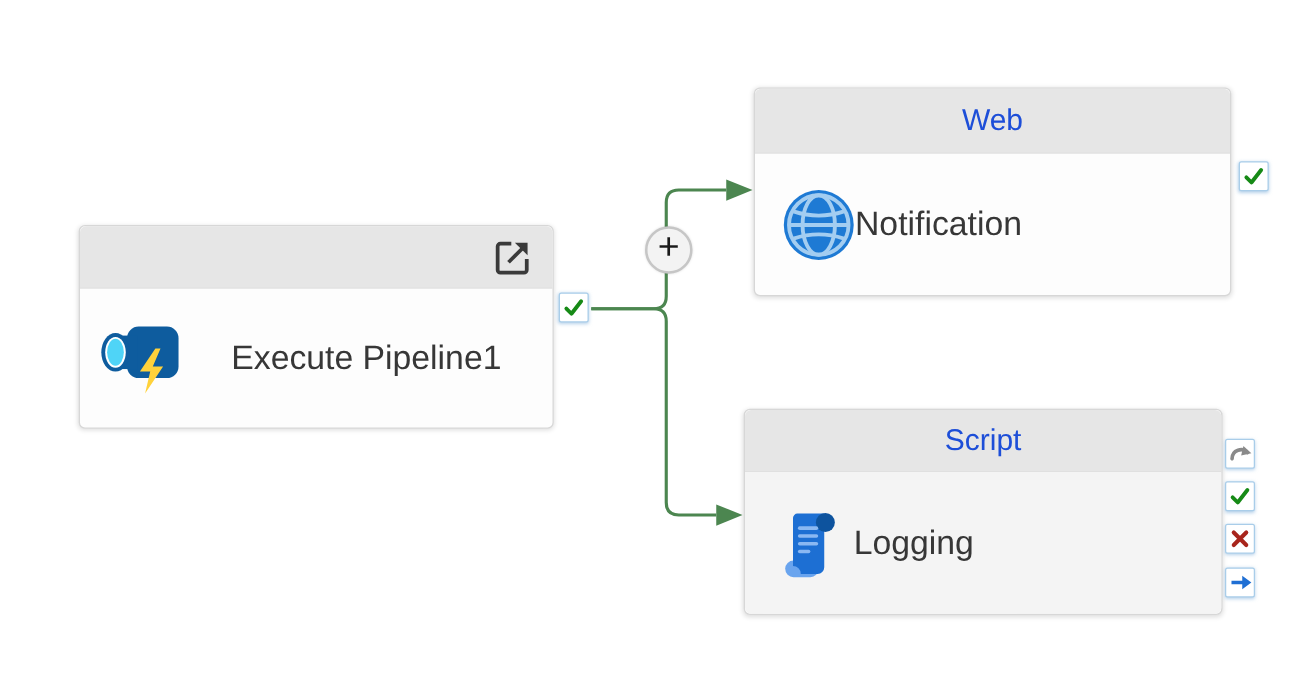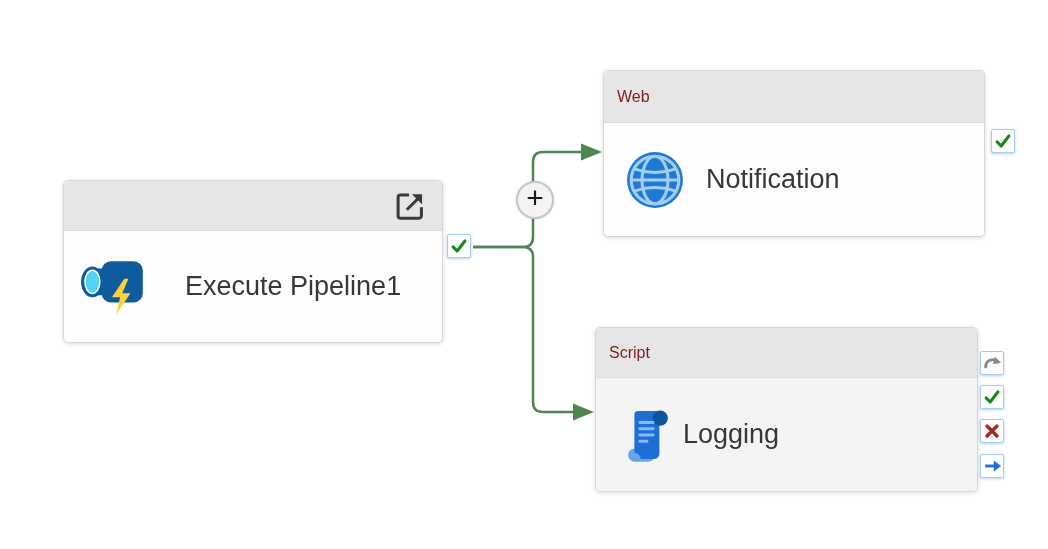--- a/index.html
+++ b/index.html
@@ -22,36 +22,37 @@
     border-radius:5px;
     box-shadow:0 1px 4px rgba(0,0,0,.14);
     display:flex; flex-direction:column;
   }
   .node-header {
     display:flex; align-items:center;
     background:#e6e6e6;
     border-bottom:1px solid #dcdcdc;
     border-radius:5px 5px 0 0;
     padding:0 13px;
-    font-size:16px; font-weight:300; color:#7f1d1d;
+    font-size:24px; font-weight:300; color:#1d4ed8;
     flex:0 0 auto;
+    justify-content:center;
   }
   .node-body {
     flex:1 1 auto;
     display:flex; align-items:center;
     font-size:27px; font-weight:300; color:#373737;
     border-radius:0 0 5px 5px;
   }
   .node--execute-pipeline { left:63px; top:180px; width:380px; height:163px; }
   .node--execute-pipeline .node-header { height:50px; }
   .node--execute-pipeline .node-body   { padding-left:15px; gap:36px; }
 
   .node--web { left:603px; top:70px; width:382px; height:167px; }
   .node--web .node-header { height:52px; }
-  .node--web .node-body   { padding-left:22px; gap:22px; }
+  .node--web .node-body   { padding-left:22px; }
 
   .node--script { left:595px; top:327px; width:383px; height:165px; }
   .node--script .node-header { height:50px; }
   .node--script .node-body   { padding-left:25px; gap:12px; background:#f4f4f4; }
 
   .activity-icon { flex:0 0 auto; display:flex; }
 
   .open-icon { margin-left:auto; display:flex; cursor:pointer; }
 
   

